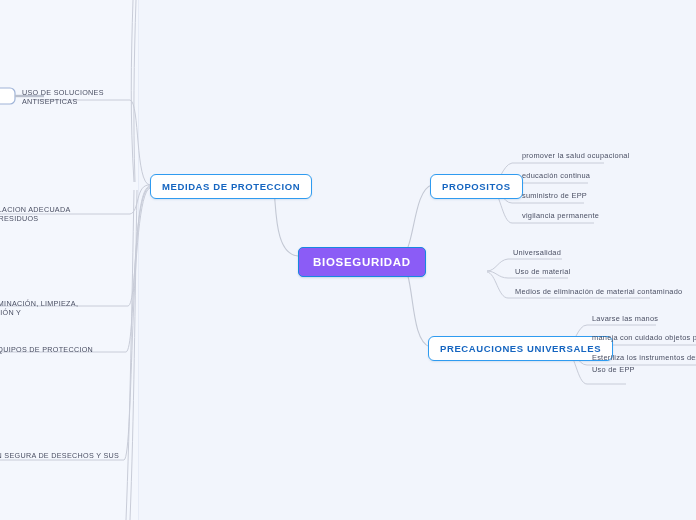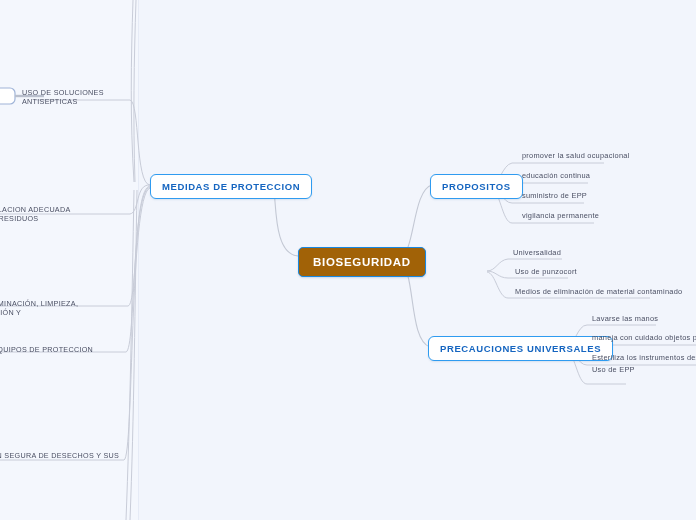--- a/index.html
+++ b/index.html
@@ -28,21 +28,21 @@
     height: 520px;
     pointer-events: none;
   }
   .node {
     position: absolute;
     box-sizing: border-box;
     white-space: nowrap;
   }
   
   .root-node {
-    background: #a16207;
+    background: #8b5cf6;
     border: 1px solid #1887e0;
     border-radius: 5px;
     color: #ffffff;
     font-weight: bold;
     font-size: 11.5px;
     letter-spacing: 0.7px;
     padding: 8px 14px;
     text-align: center;
     box-shadow: 0 1px 2px rgba(30,80,140,0.18);
   }
@@ -182,21 +182,21 @@
   </div>
   <div class="node leaf-node" style="left:519px; top:210px;">
     <span>vigilancia permanente</span>
   </div>
 
 
   <div class="node leaf-node" style="left:510px; top:247px;">
     <span>Universalidad</span>
   </div>
   <div class="node leaf-node" style="left:512px; top:266px;">
-    <span>Uso de punzocort</span>
+    <span>Uso de material</span>
   </div>
   <div class="node leaf-node" style="left:512px; top:286px;">
     <span>Medios de eliminación de material contaminado</span>
   </div>
 
   <div class="node branch-node" style="left:428px; top:336px;text-align:center;">
     <span>PRECAUCIONES UNIVERSALES</span>
   </div>
 
   <div class="node leaf-node" style="left:589px; top:313px;">

